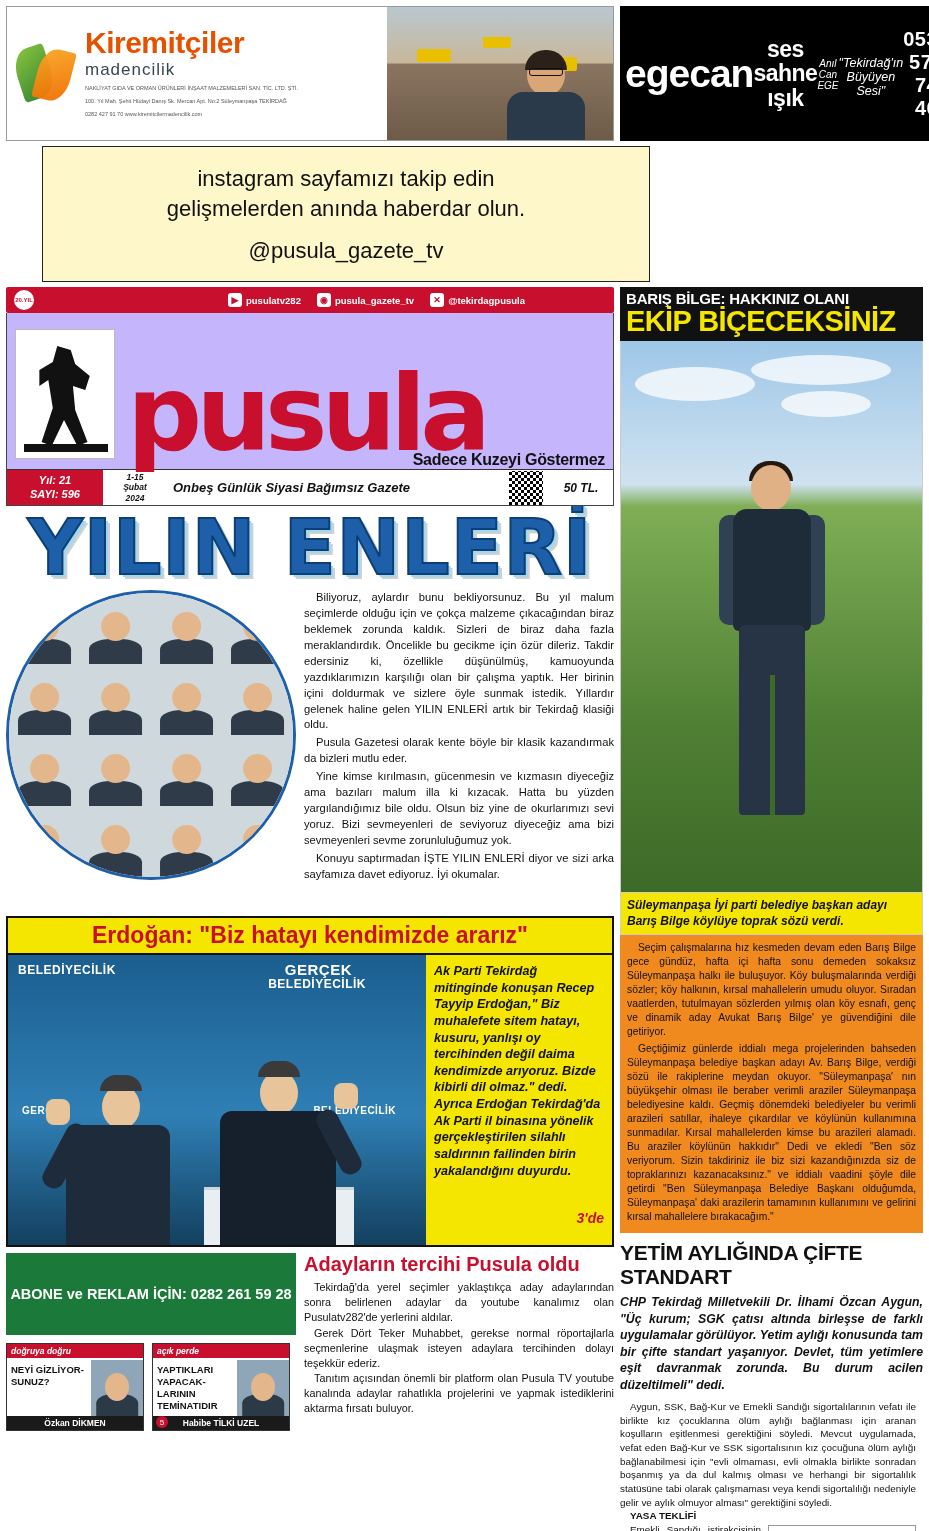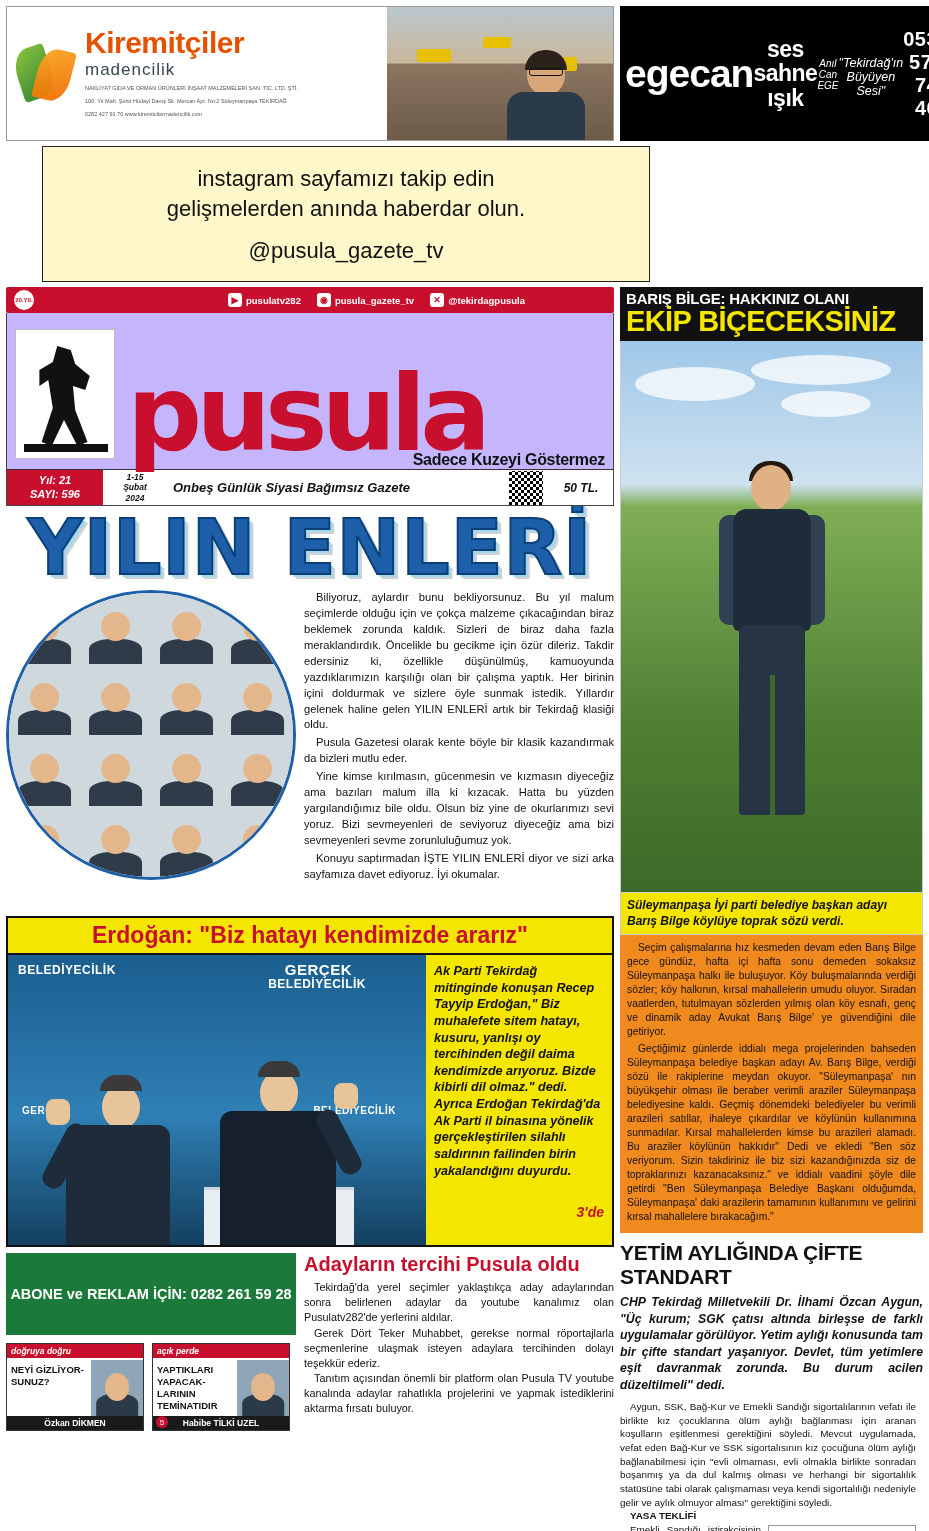--- a/index.html
+++ b/index.html
@@ -167,21 +167,21 @@
   .fig .head { width: 38px; height: 44px; border-radius: 50%; background: #e8c49a; margin: 0 auto; }
   .fig .hair { width: 42px; height: 16px; border-radius: 18px 18px 0 0; background: #3a3a3a; margin: 0 auto -6px; position: relative; z-index: 2;}
   .fig .torso { width: 104px; height: 120px; background: #1d2b3a; border-radius: 12px 12px 0 0; margin-top: -4px; }
   .fig .arm { position: absolute; width: 22px; height: 70px; background:#1d2b3a; border-radius: 10px; }
   .fig .hand { position: absolute; width: 24px; height: 26px; border-radius: 8px; background:#e8c49a; }
   .fig-a { left: 58px; width: 110px; }
   .fig-b { left: 212px; width: 118px; }
   .fig-b .torso { background: #16202c; width: 116px; height: 134px; }
   .podium { position:absolute; left: 196px; bottom: 0; width: 150px; height: 58px; background:#e9eef2; border-top: 3px solid #cbd5db; }
   .erdogan-caption { flex: 1; padding: 8px 8px; font-size: 12.6px; font-weight: bold; font-style: italic; color:#111; line-height: 1.32; position: relative;}
-  .page-ref { position: absolute; right: 8px; bottom: 24px; color: #c8102e; font-weight: bold; font-size: 14px; }
+  .page-ref { position: absolute; right: 8px; bottom: 18px; color: #c8102e; font-weight: bold; font-size: 14px; }
 
   
   .bottom-row { display: flex; margin-top: 6px; gap: 8px; height: 82px; }
   .abone {
     flex: 0 0 290px; background: #1b7a3a; color: #fff; display: flex; align-items: center;
     justify-content: center; text-align: center; font-size: 14.5px; font-weight: bold; padding: 4px;
   }
   .adaylar { flex: 1; }
   .adaylar h3 { color: #c8102e; font-size: 20px; font-weight: bold; margin-bottom: 4px; }
   .adaylar p { font-size: 10.8px; line-height: 1.4; text-align: justify; text-indent: 10px; color:#111;}

